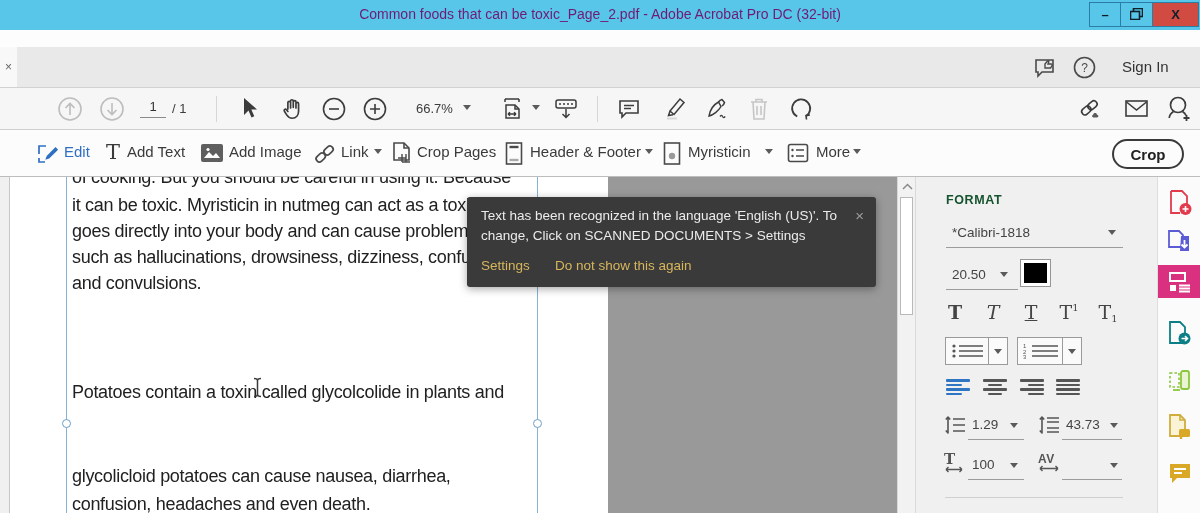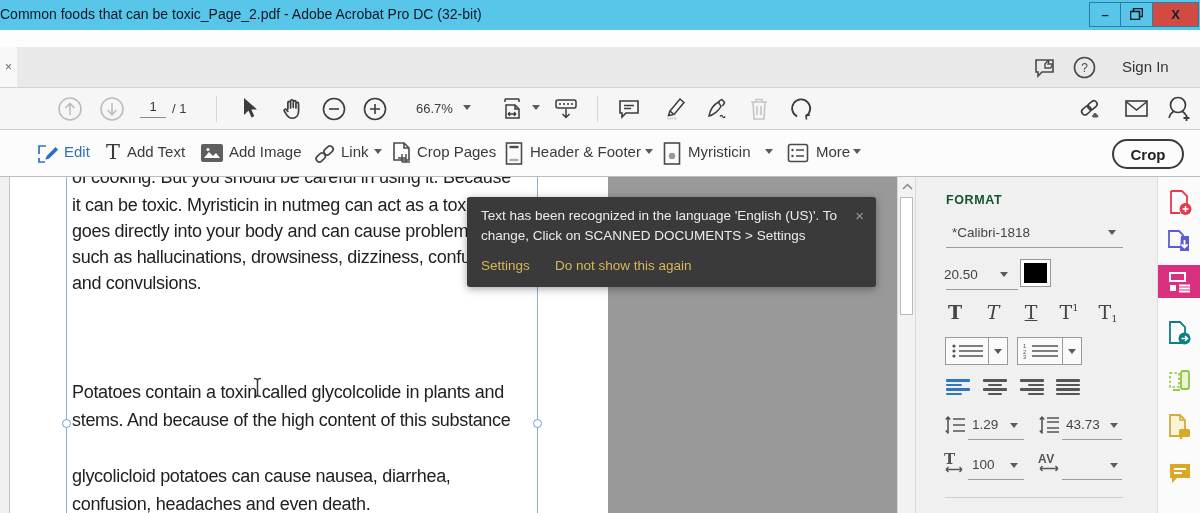--- a/index.html
+++ b/index.html
@@ -3,21 +3,21 @@
 <meta charset="utf-8">
 <style>
   html,body{margin:0;padding:0;background:#777;}
   *{box-sizing:border-box;}
   #app{position:relative;width:1200px;height:513px;overflow:hidden;background:#fff;
        font-family:"Liberation Sans",sans-serif;-webkit-font-smoothing:antialiased;}
   .abs{position:absolute;}
   svg{display:block;}
   
   .titlebar{left:0;top:0;width:1200px;height:30px;background:#58c6e9;}
-  .title{width:100%;text-align:left;line-height:29px;font-size:14px;color:#0f172a;}
+  .title{width:100%;text-align:center;line-height:29px;font-size:14px;color:#701a75;}
   .winbtn{top:2px;height:25px;border:1px solid #2a7ea6;color:#102028;text-align:center;
           line-height:23px;font-size:13px;font-weight:bold;background:#58c6e9;}
   .winbtn.close{background:#d14b43;}
   
   .blankrow{left:0;top:30px;width:1200px;height:17px;background:#fdfdfd;}
   .menubar{left:0;top:47px;width:1200px;height:41px;background:#e9e9e9;border-bottom:1px solid #d2d2d2;}
   .tabclose{left:0;top:0;width:17px;height:40px;background:#f8f8f8;color:#666;font-size:12px;
             text-align:center;line-height:40px;}
   .signin{font-size:15px;color:#333;}
   
@@ -288,21 +288,20 @@
     <div class="abs page">
       <div class="abs vline" style="left:56px;"></div>
       <div class="abs vline" style="left:527px;"></div>
 
       <div class="abs docline" style="top:-10px;">of cooking. But you should be careful in using it. Because</div>
       <div class="abs docline" style="top:18px;">it can be toxic. Myristicin in nutmeg can act as a toxic if it</div>
       <div class="abs docline" style="top:44px;">goes directly into your body and can cause problems</div>
       <div class="abs docline" style="top:70px;">such as hallucinations, drowsiness, dizziness, confusion</div>
       <div class="abs docline" style="top:96px;">and convulsions.</div>
       <div class="abs docline" style="top:205px;">Potatoes contain a toxin called glycolcolide in plants and</div>
-      <div class="abs docline" style="top:233px;">stems. And because of the high content of this substance</div>
       <div class="abs docline" style="top:289px;">glycolicloid potatoes can cause nausea, diarrhea,</div>
       <div class="abs docline" style="top:317px;">confusion, headaches and even death.</div>
 
       <div class="abs handle" style="left:52px;top:242px;"></div>
       <div class="abs handle" style="left:523px;top:242px;"></div>
 
       <div class="abs" style="left:242px;top:200px;">
         <svg width="11" height="21" viewBox="0 0 11 21">
             <path d="M2 1.5c2 0 3.5.8 3.5 2v14c0 1.2-1.5 2-3.5 2M9 1.5c-2 0-3.5.8-3.5 2v14c0 1.2 1.5 2 3.5 2" fill="none" stroke="#3a3a3a" stroke-width="1.5"></path>
           </svg>
@@ -325,21 +324,21 @@
     </div>
     <div class="abs panelarrow"></div>
 
     <div class="abs fpanel">
       <div class="abs ftitle" style="left:30px;top:16px;">FORMAT</div>
 
       <div class="abs fval" style="left:36px;top:48px;">*Calibri-1818</div>
       <div class="abs caret" style="left:192px;top:53px;"></div>
       <div class="abs funder" style="left:30px;top:70px;width:177px;"></div>
 
-      <div class="abs fval" style="left:28px;top:90px;">20.50</div>
+      <div class="abs fval" style="left:36px;top:90px;">20.50</div>
       <div class="abs caret" style="left:84px;top:95px;"></div>
       <div class="abs funder" style="left:30px;top:112px;width:72px;"></div>
       <div class="abs" style="left:104px;top:82px;width:31px;height:28px;border:1px solid #969696;background:#fff;padding:3px;">
         <div style="width:100%;height:100%;background:#000;"></div>
       </div>
 
       <div class="abs tbtn" style="left:27px;top:124px;width:24px;font-weight:bold;">T</div>
       <div class="abs tbtn" style="left:65px;top:124px;width:24px;font-style:italic;">T</div>
       <div class="abs tbtn" style="left:103px;top:124px;width:24px;text-decoration:underline;">T</div>
       <div class="abs tbtn" style="left:141px;top:124px;width:24px;"><span>T</span><span style="font-size:10px;vertical-align:8px;">1</span></div>

